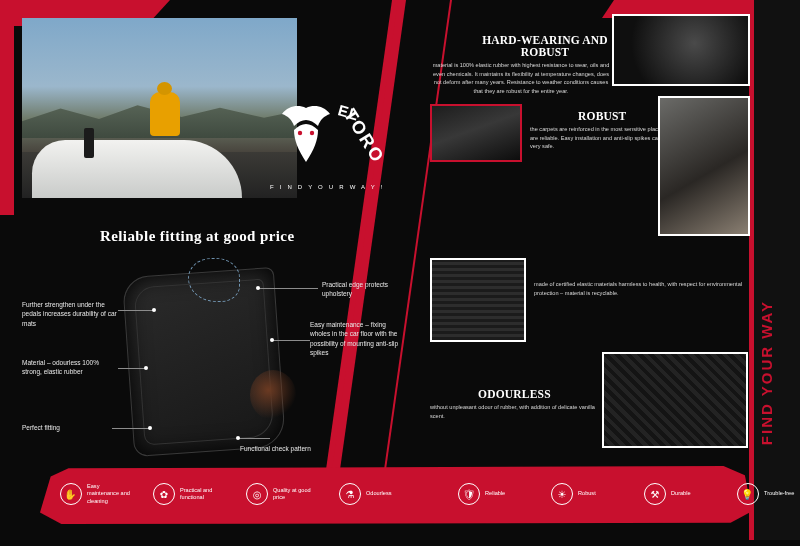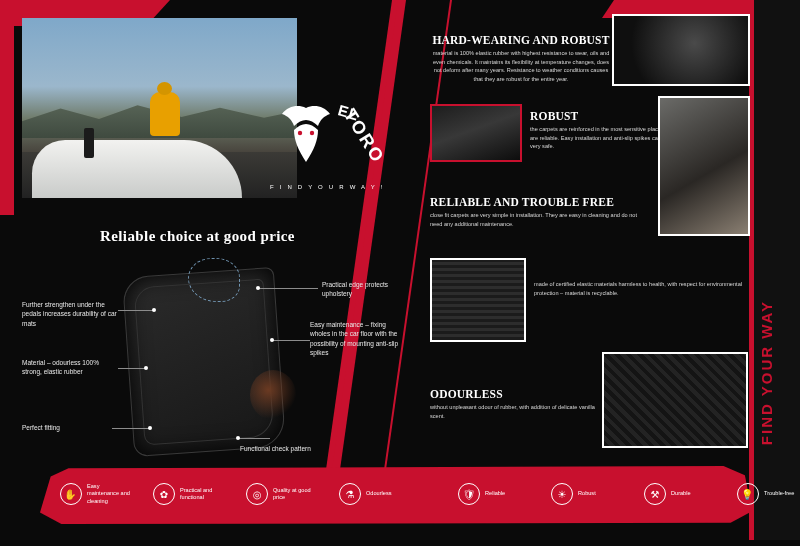--- a/index.html
+++ b/index.html
@@ -121,21 +121,21 @@
   .lead {
     position:absolute; height:1px; background:#8c8c8c;
   }
   .dot { position:absolute; width:4px; height:4px; background:#fff; border-radius:50%; }
 
   
   .right-col { position:absolute; left:430px; top:0; width:322px; height:470px; }
   .sect { position:absolute; }
   .sect h3 {
     font-family:"Liberation Serif", serif; font-size:11.5px; letter-spacing:.2px;
-    font-weight:bold; color:#fff; text-transform:uppercase; margin-bottom:3px;
+    font-weight:bold; color:#fff; text-transform:uppercase; margin-bottom:3px;margin-left:48px;
   }
   .sect p { font-size:5.6px; line-height:1.55; color:#d8d8d8; }
   .sect.center { text-align:center; }
   .photo { position:absolute; border:2px solid #fff; overflow:hidden; }
   .photo.red { border-color:#c8102e; }
   .ph-edge   { background:linear-gradient(160deg,#1d1d1d,#383838 45%,#0d0d0d); }
   .ph-foot   { background:linear-gradient(150deg,#6b6b68,#2a2724 55%,#8a7f72); }
   .ph-grid   { background:
       repeating-linear-gradient(0deg,#1b1b1b 0 3px,#2d2d2d 3px 6px),
       repeating-linear-gradient(90deg,rgba(0,0,0,.45) 0 3px,rgba(255,255,255,.05) 3px 6px);
@@ -190,21 +190,21 @@
       <path d="M8 14 C14 6, 24 4, 32 8 C40 4, 50 6, 56 14 C50 16, 46 20, 44 26 C40 22, 36 20, 32 20 C28 20, 24 22, 20 26 C18 20, 14 16, 8 14 Z
                M20 30 C24 26, 28 24, 32 24 C36 24, 40 26, 44 30 C44 40, 40 50, 32 62 C24 50, 20 40, 20 30 Z" fill="#ffffff"></path>
       <circle cx="26" cy="33" r="2.2" fill="#c8102e"></circle>
       <circle cx="38" cy="33" r="2.2" fill="#c8102e"></circle>
     </svg>
     <div class="logo-el">EL</div>
     <div class="logo-toro">TORO</div>
     <div class="logo-tag">F I N D   Y O U R   W A Y !</div>
   </div>
 
-  <div class="left-headline">Reliable choice at good price</div>
+  <div class="left-headline">Reliable fitting at good price</div>
 
   <div class="mat"></div>
   <div class="mat-splash"></div>
   <div class="thread"></div>
 
   <div class="lead" style="left:118px; top:310px; width:36px;"></div>
   <div class="dot" style="left:152px; top:308px;"></div>
   <div class="lead" style="left:118px; top:368px; width:28px;"></div>
   <div class="dot" style="left:144px; top:366px;"></div>
   <div class="lead" style="left:112px; top:428px; width:38px;"></div>
@@ -231,24 +231,20 @@
       <p>material is 100% elastic rubber with highest resistance to wear, oils and even chemicals. It maintains its flexibility at temperature changes, does not deform after many years. Resistance to weather conditions causes that they are robust for the entire year.</p>
     </div>
 
     <div class="photo ph-edge red" style="left:0px; top:104px; width:92px; height:58px;"></div>
     <div class="sect" style="left:100px; top:110px; width:190px;">
       <h3>ROBUST</h3>
       <p>the carpets are reinforced in the most sensitive places and therefore they are reliable. Easy installation and anti-slip spikes cause that the mats are very safe.</p>
     </div>
 
     <div class="photo ph-foot" style="left:228px; top:96px; width:92px; height:140px;"></div>
-    <div class="sect" style="left:0px; top:196px; width:216px;">
-      <h3>RELIABLE AND TROUBLE FREE</h3>
-      <p>close fit carpets are very simple in installation. They are easy in cleaning and do not need any additional maintenance.</p>
-    </div>
 
     <div class="photo ph-grid" style="left:0px; top:258px; width:96px; height:84px;"></div>
     <div class="sect" style="left:104px; top:280px; width:214px;">
       <p>made of certified elastic materials harmless to health, with respect for environmental protection – material is recyclable.</p>
     </div>
 
     <div class="photo ph-dark" style="left:172px; top:352px; width:146px; height:96px;"></div>
     <div class="sect" style="left:0px; top:388px; width:168px;">
       <h3>ODOURLESS</h3>
       <p>without unpleasant odour of rubber, with addition of delicate vanilla scent.</p>

